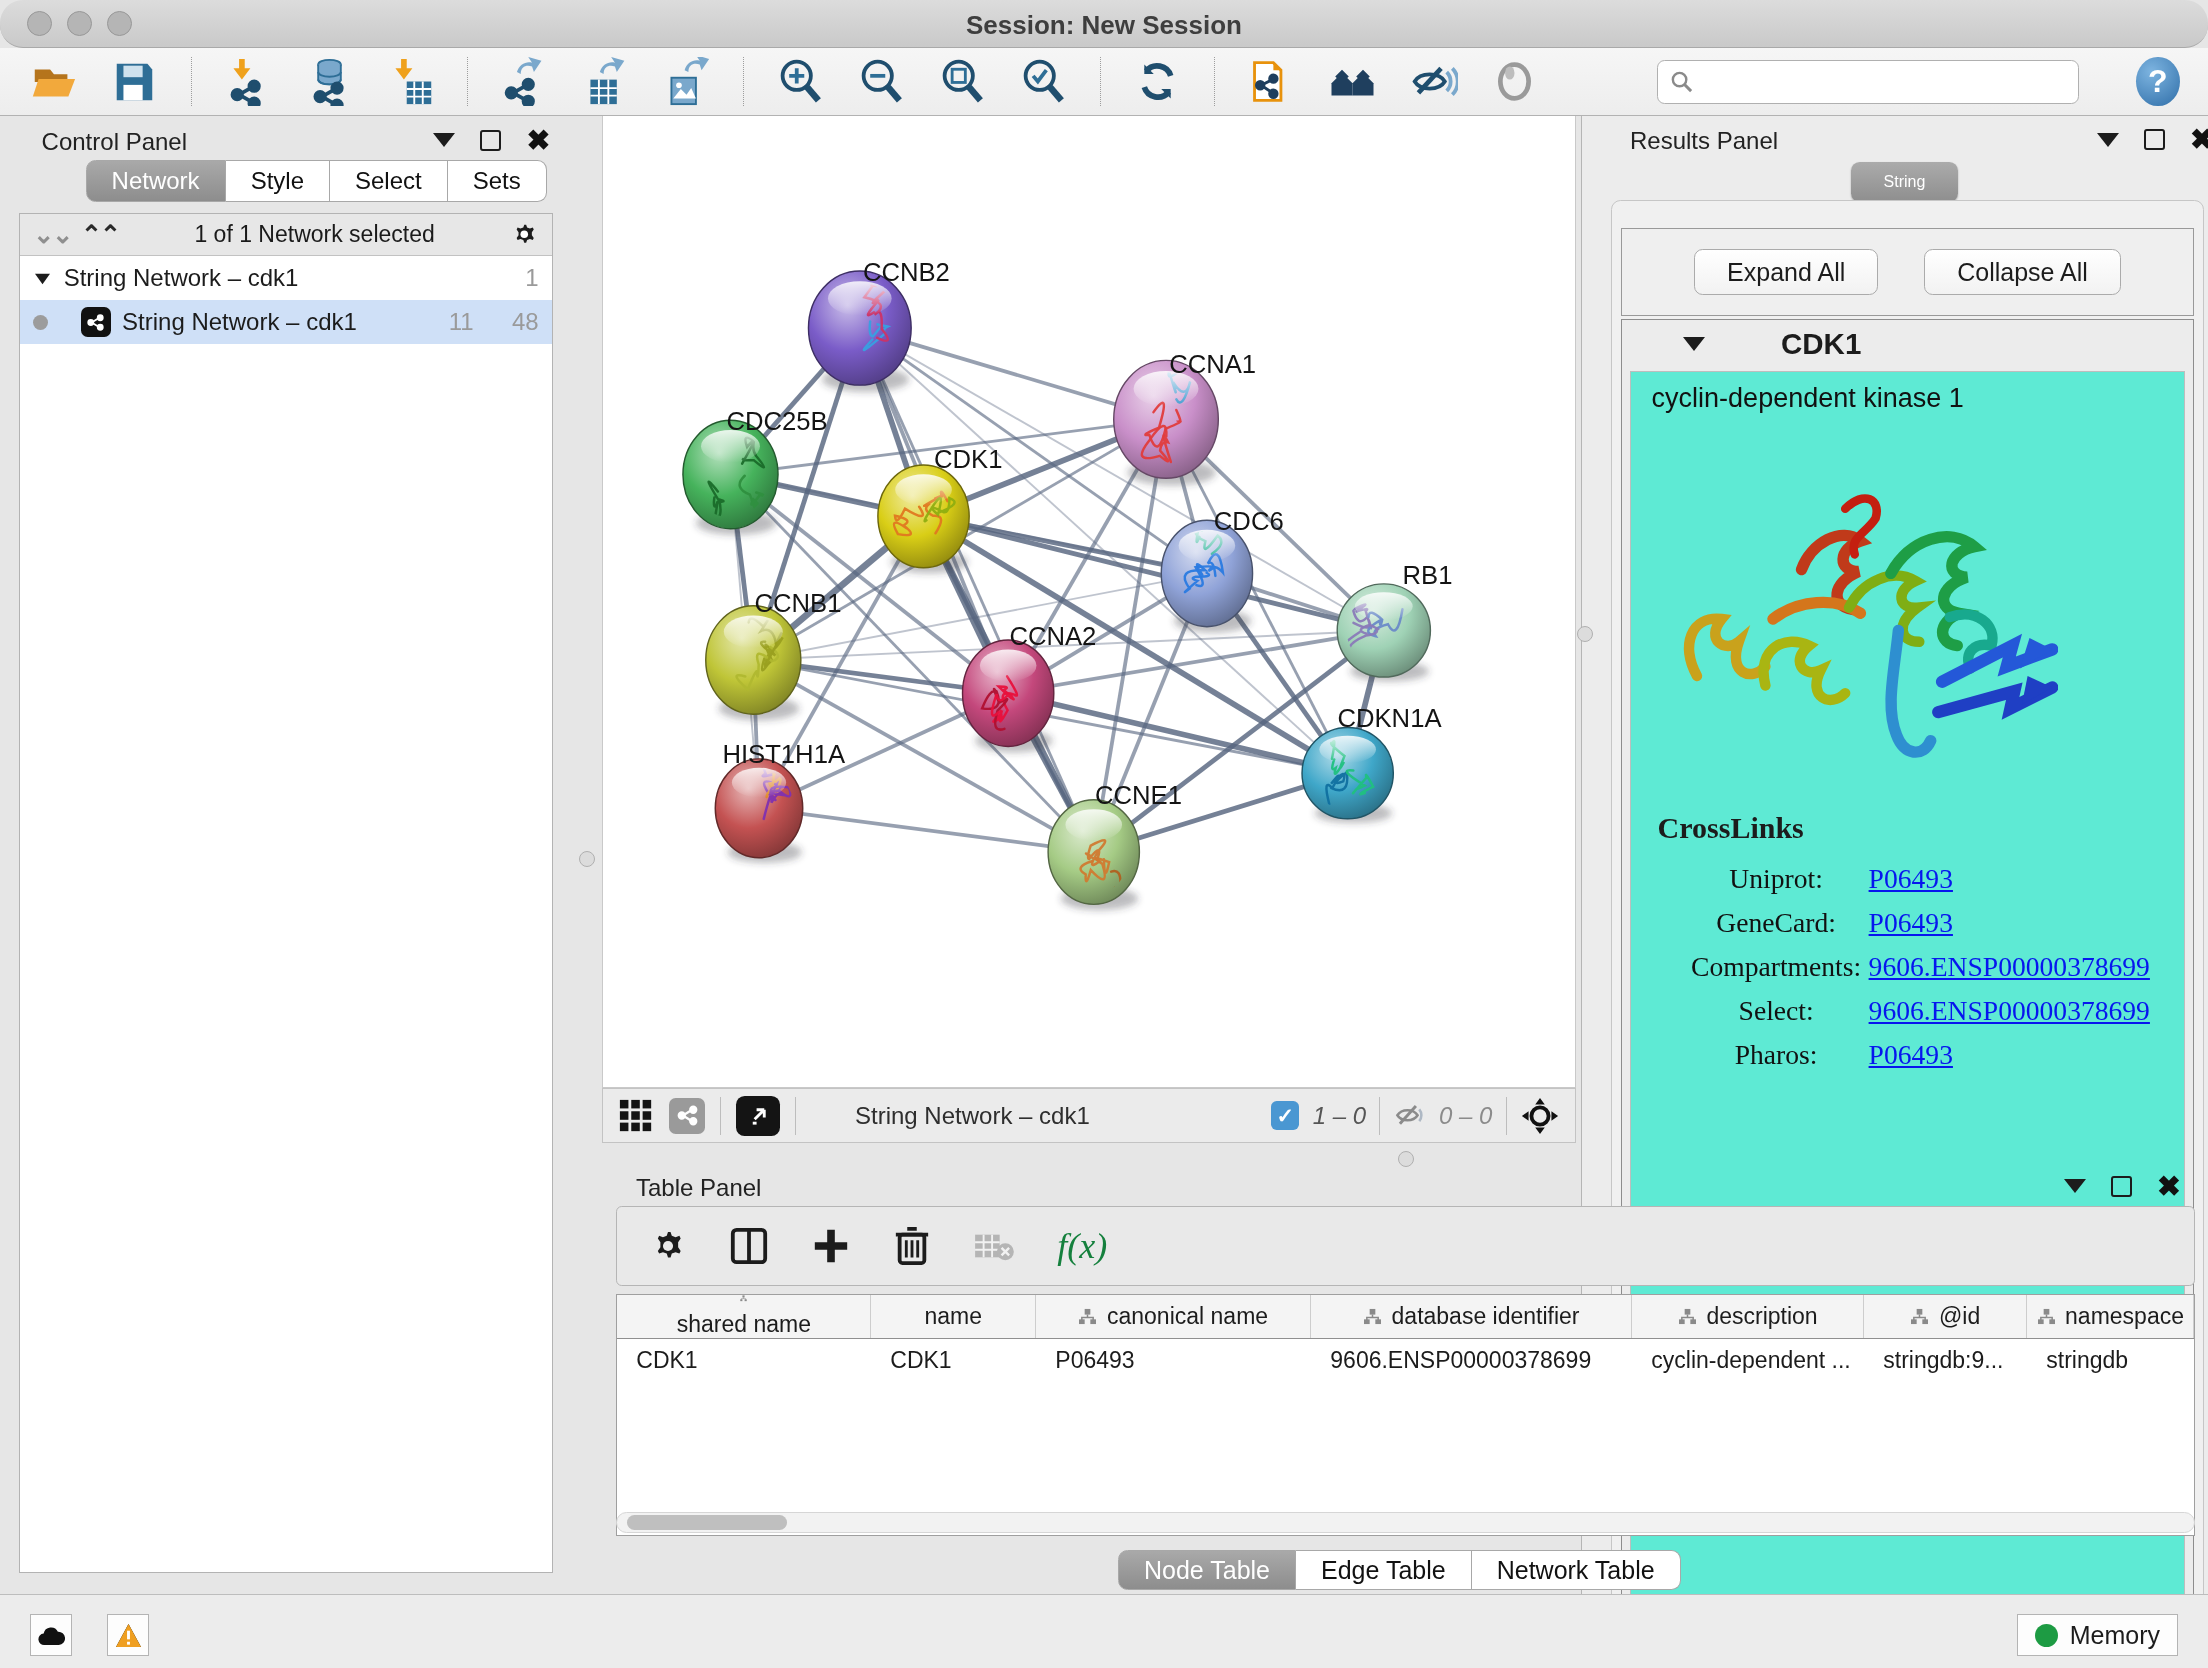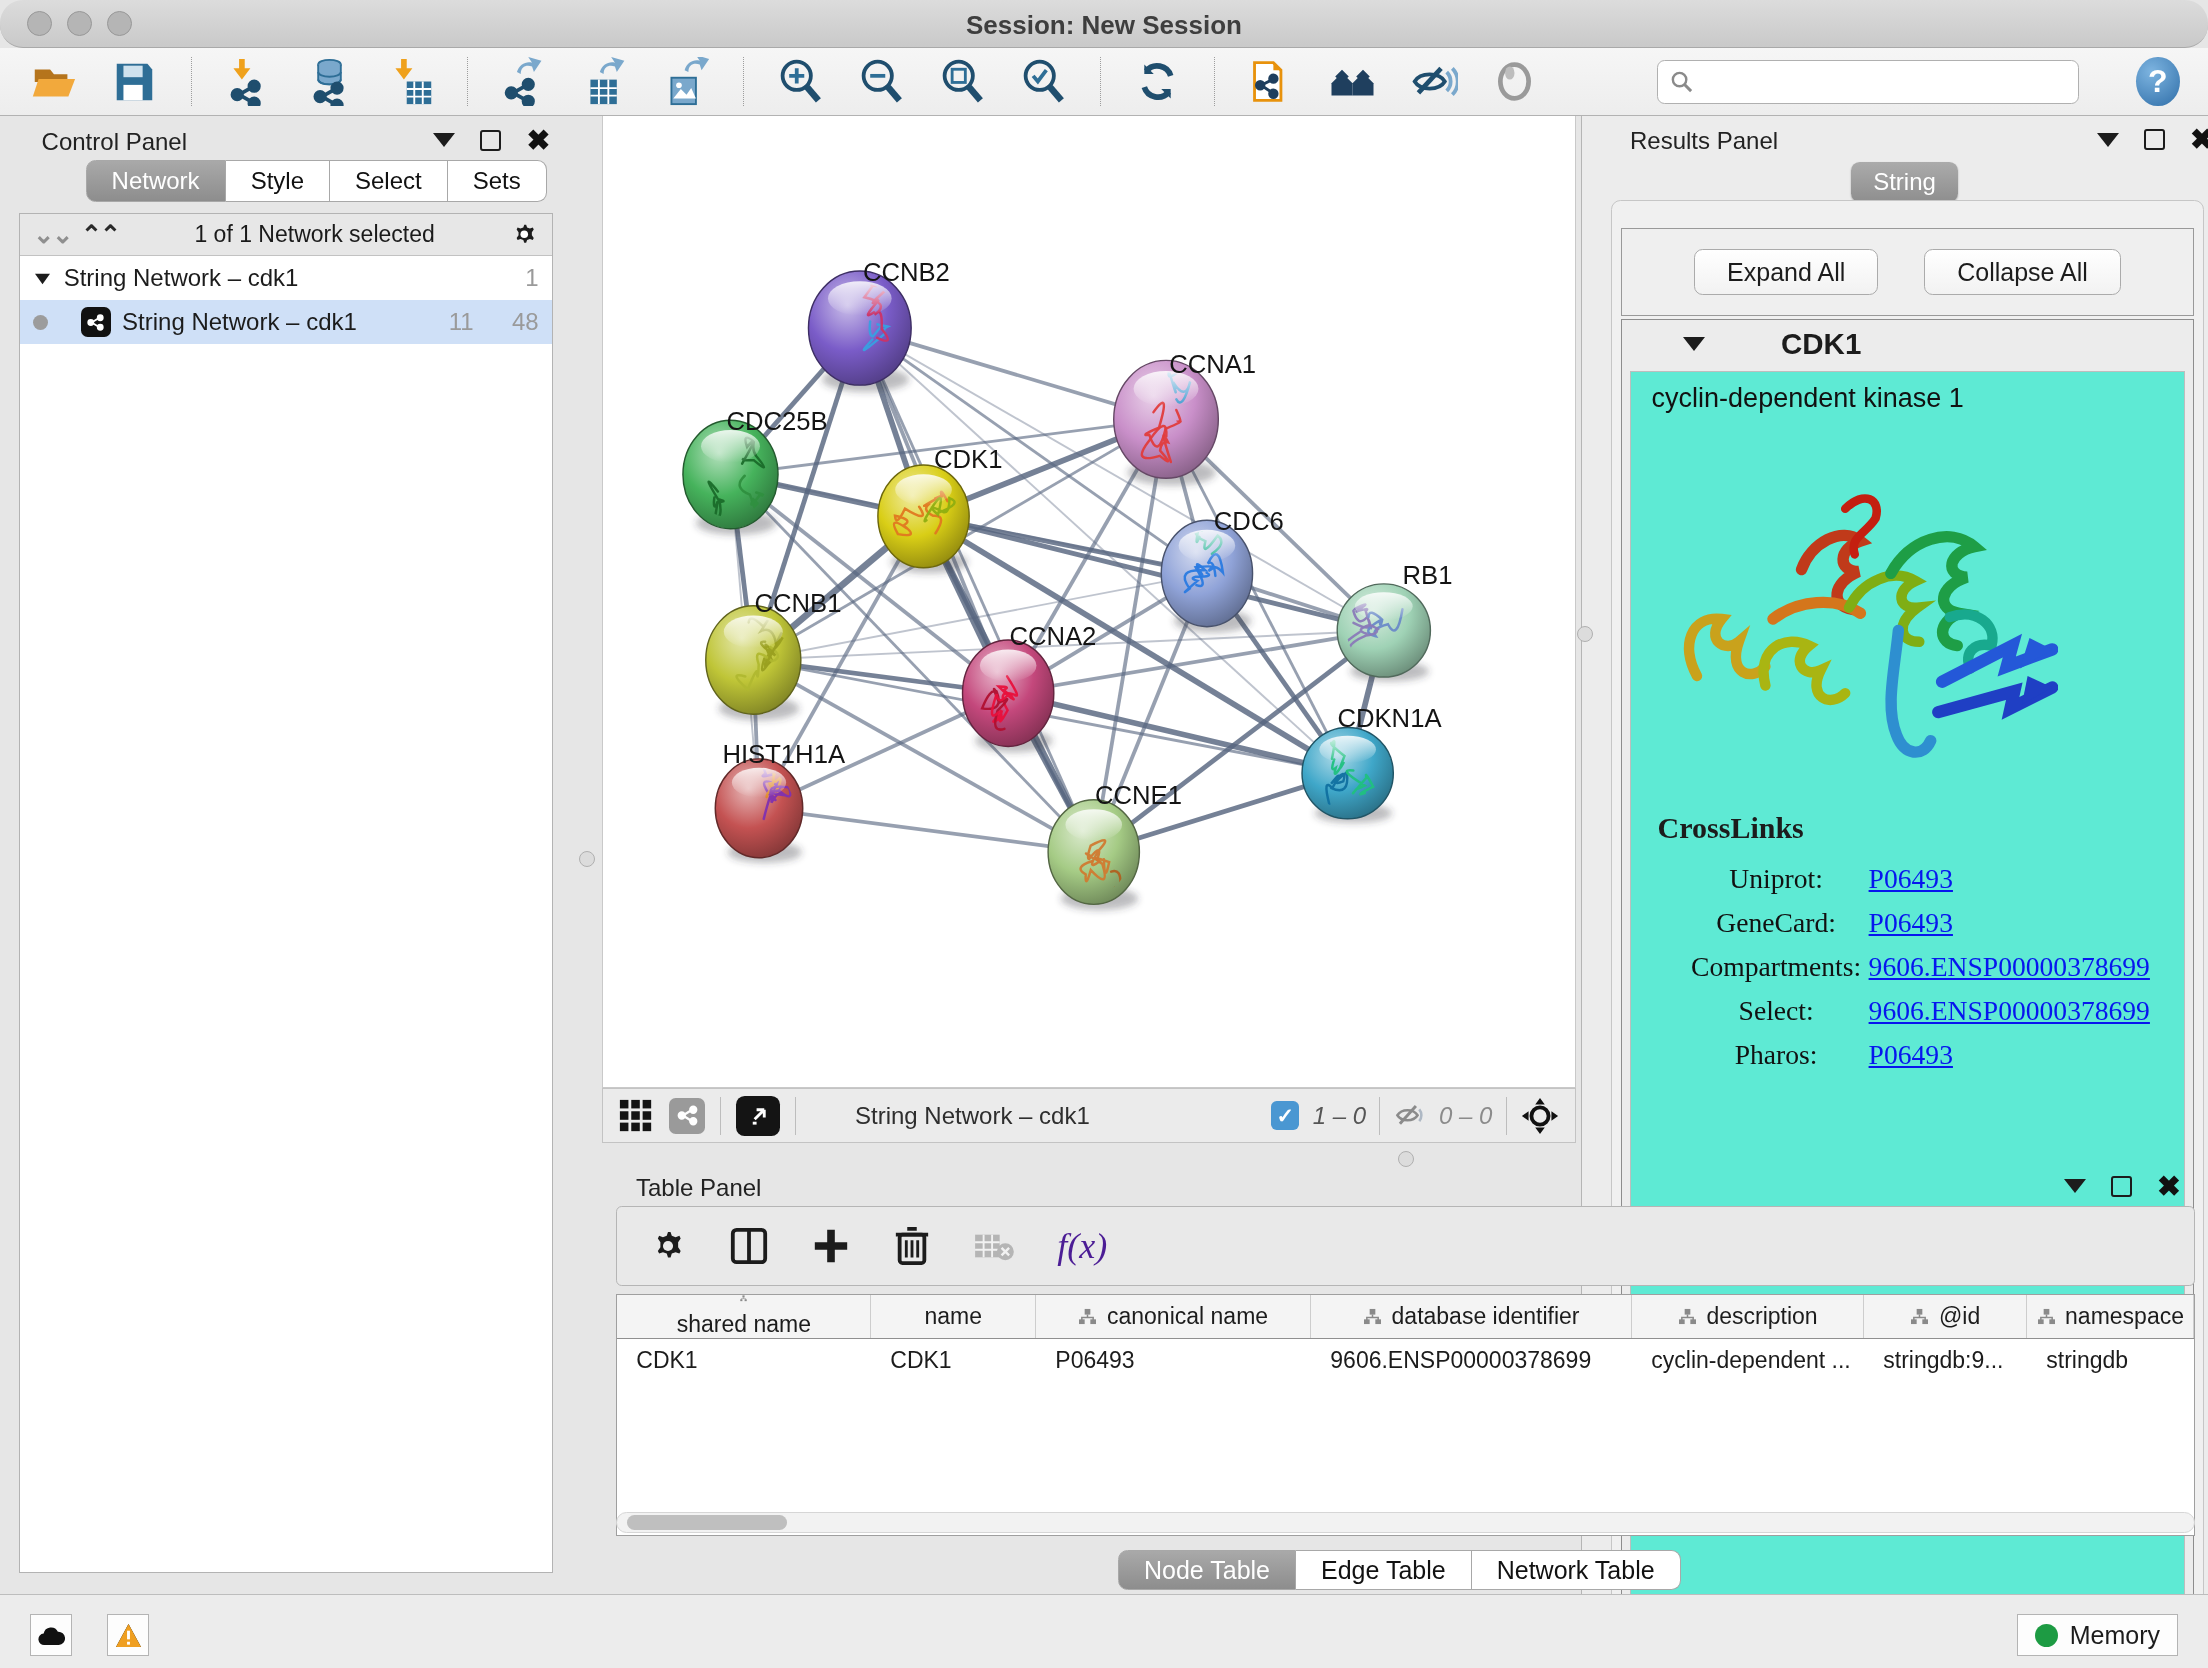--- a/index.html
+++ b/index.html
@@ -70,21 +70,21 @@
   .fnum.dim{color:#8b8b8b;}
   .blkbtn{width:44px;height:40px;border-radius:8.6px;background:#141414;display:flex;
     align-items:center;justify-content:center;}
   .chkbox{width:28.5px;height:28.5px;border-radius:5.7px;background:#4a97d2;display:flex;
     align-items:center;justify-content:center;color:#fff;font-size:21px;font-weight:bold;}
 
   
   .rpanel{position:absolute;left:1581px;top:116px;width:660px;height:1478px;background:#ececec;
     border-left:1px solid #b5b5b5;}
   .rtab{position:absolute;left:269px;top:46px;width:107px;height:40px;border-radius:8.6px;
-    background:linear-gradient(#ababab,#8e8e8e);color:#fff;font-size:24px;display:flex;
+    background:linear-gradient(#ababab,#8e8e8e);color:#fff;font-size:16px;display:flex;
     align-items:center;justify-content:center;box-shadow:0 1px 1.9px rgba(0,0,0,.3);}
   .rcontainer{position:absolute;left:28.5px;top:84px;width:593px;height:1427px;background:#f0f0f0;
     border:1px solid #c6c6c6;border-radius:9.5px;}
   .rbox1{position:absolute;left:9.5px;top:27px;width:573px;height:88px;border:1px solid #999;
     background:#efefef;display:flex;align-items:center;justify-content:center;gap:46px;}
   .rbtn{height:46px;padding:12px 32px;background:linear-gradient(#ffffff,#f2f2f2);
     border:1px solid #ababab;border-radius:8.6px;font-size:25px;display:flex;align-items:center;}
   .rbox2{position:absolute;left:9.5px;top:118px;width:573px;height:1301px;border:1.9px solid #8d8d8d;
     background:#ececec;}
   .rhdr{height:48px;display:flex;align-items:center;gap:76px;padding-left:61px;}
@@ -98,21 +98,21 @@
   .xlrows{position:absolute;left:0;top:485px;width:100%;}
   .xlrow{display:flex;padding:0 0 0 53px;height:44px;align-items:center;
     font-family:"Liberation Serif",serif;font-size:27.6px;}
   .xlrow .lbl{width:185px;color:#111;}
   .xlrow a{color:#0716ee;text-decoration:underline;}
 
   
   .tpanel{position:absolute;left:602px;top:1170px;width:1606px;height:424px;}
   .ttools{position:absolute;left:14.3px;top:36px;width:1579px;height:80px;background:#e9e9e9;
     border:1px solid #b5b5b5;border-radius:5.7px;display:flex;align-items:center;gap:42px;padding:0 32px;}
-  .fx{font-family:"Liberation Serif",serif;font-style:italic;font-size:36px;color:#4c1d95;}
+  .fx{font-family:"Liberation Serif",serif;font-style:italic;font-size:36px;color:#15803d;}
   .tgrid{position:absolute;left:14.3px;top:124px;width:1579px;height:242px;background:#fff;
     border:1px solid #9f9f9f;overflow:hidden;}
   .thead{display:flex;height:44px;background:#f4f4f4;border-bottom:1.9px solid #8f8f8f;}
   .th{display:flex;align-items:center;justify-content:center;gap:9.5px;font-size:23px;
     border-right:1px solid #cdcdcd;flex:0 0 auto;overflow:hidden;white-space:nowrap;}
   .trow{display:flex;height:42px;}
   .td{font-size:23px;display:flex;align-items:center;padding-left:19px;flex:0 0 auto;
     overflow:hidden;white-space:nowrap;}
   .hscroll{position:absolute;left:14.3px;top:342px;width:1579px;height:21px;background:#f2f2f2;
     border:1px solid #d6d6d6;border-radius:10.5px;}

